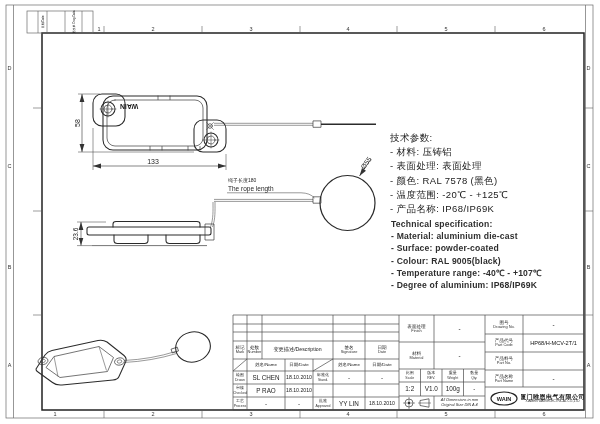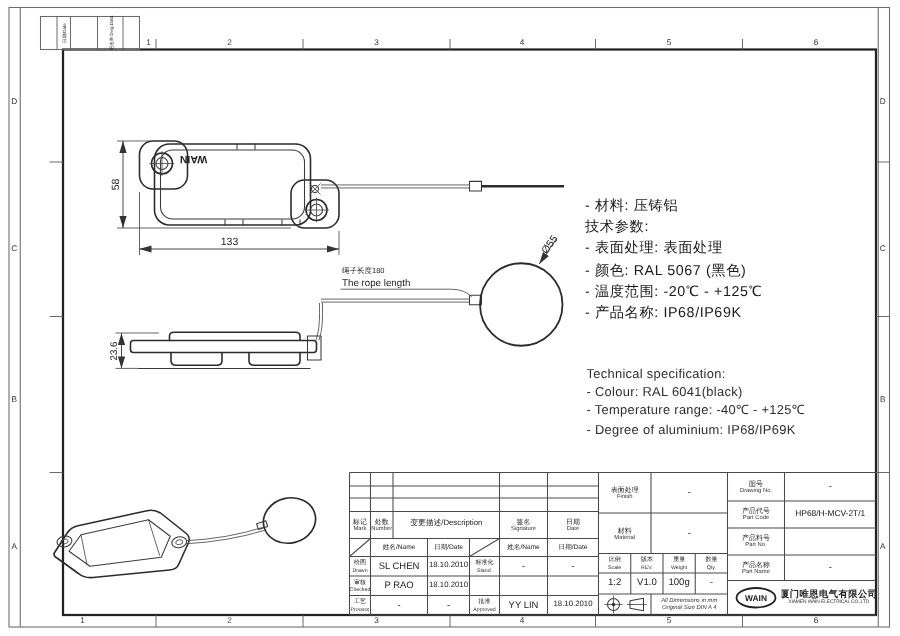--- a/index.html
+++ b/index.html
@@ -12,21 +12,21 @@
   .tline{stroke:#5a5a5a;stroke-width:0.6;}
   .part{fill:none;stroke:#2b2b2b;stroke-width:1.05;stroke-linejoin:round;stroke-linecap:round;}
   .thin{fill:none;stroke:#3a3a3a;stroke-width:0.7;stroke-linejoin:round;}
   .vthin{fill:none;stroke:#454545;stroke-width:0.55;}
   .dim{stroke:#333;stroke-width:0.6;fill:none;}
   .tbl{stroke:#4a4a4a;stroke-width:0.7;fill:none;}
   
   .zn{position:absolute;font-size:5.5px;color:#333;transform:translate(-50%,-50%);}
   .spec{position:absolute;color:#1a1a1a;white-space:nowrap;}
   .spec-cn{left:390px;top:131px;font-size:9.5px;line-height:14.2px;letter-spacing:0.4px;}
-  .spec-en{left:391px;top:243px;font-size:8.6px;line-height:12.2px;color:#2e2e2e;letter-spacing:0.2px;}
+  .spec-en{left:391px;top:218px;font-size:8.6px;line-height:12.2px;color:#2e2e2e;letter-spacing:0.2px;font-weight:bold;}
   .tc{position:absolute;display:flex;flex-direction:column;align-items:center;justify-content:center;
       text-align:center;color:#222;line-height:1.15;overflow:hidden;white-space:nowrap;}
   .cn{font-size:4.6px;}
   .en{font-size:3.9px;color:#333;}
   .val{font-size:6.3px;}
   .date{font-size:5.2px;}
   .note-cell{font-size:3.9px;font-style:italic;line-height:1.25;color:#333;}
   .company-cn{font-size:6.2px;font-weight:bold;letter-spacing:0.3px;}
   .company-en{font-size:3.3px;color:#333;letter-spacing:-0.1px;}
   .partno{font-size:8.4px;letter-spacing:0.2px;color:#111;}
@@ -190,32 +190,34 @@
   <span class="zn" style="left:9.5px;top:166px;">C</span>
   <span class="zn" style="left:9.5px;top:267px;">B</span>
   <span class="zn" style="left:9.5px;top:365px;">A</span>
 
   <span class="zn" style="left:588.5px;top:68px;">D</span>
   <span class="zn" style="left:588.5px;top:166px;">C</span>
   <span class="zn" style="left:588.5px;top:267px;">B</span>
   <span class="zn" style="left:588.5px;top:365px;">A</span>
 
   <div class="spec spec-cn">
+    <div>技术参数:</div>
     <div>- 材料: 压铸铝</div>
-    <div>技术参数:</div>
     <div>- 表面处理: 表面处理</div>
-    <div>- 颜色: RAL 5067 (黑色)</div>
+    <div>- 颜色: RAL 7578 (黑色)</div>
     <div>- 温度范围: -20℃ - +125℃</div>
     <div>- 产品名称: IP68/IP69K</div>
   </div>
 
   <div class="spec spec-en">
     <div>Technical specification:</div>
-    <div>- Colour: RAL 6041(black)</div>
-    <div>- Temperature range: -40℃ - +125℃</div>
+    <div>- Material: aluminium die-cast</div>
+    <div>- Surface: powder-coated</div>
+    <div>- Colour: RAL 9005(black)</div>
+    <div>- Temperature range: -40℃ - +107℃</div>
     <div>- Degree of aluminium: IP68/IP69K</div>
   </div>
 
   <div class="tc" style="left:233px;top:341px;width:14px;height:18px;">
     <span class="cn">标记</span>
     <span class="en">Mark</span>
   </div>
   <div class="tc" style="left:247px;top:341px;width:15px;height:18px;">
     <span class="cn">处数</span>
     <span class="en">Number</span>

